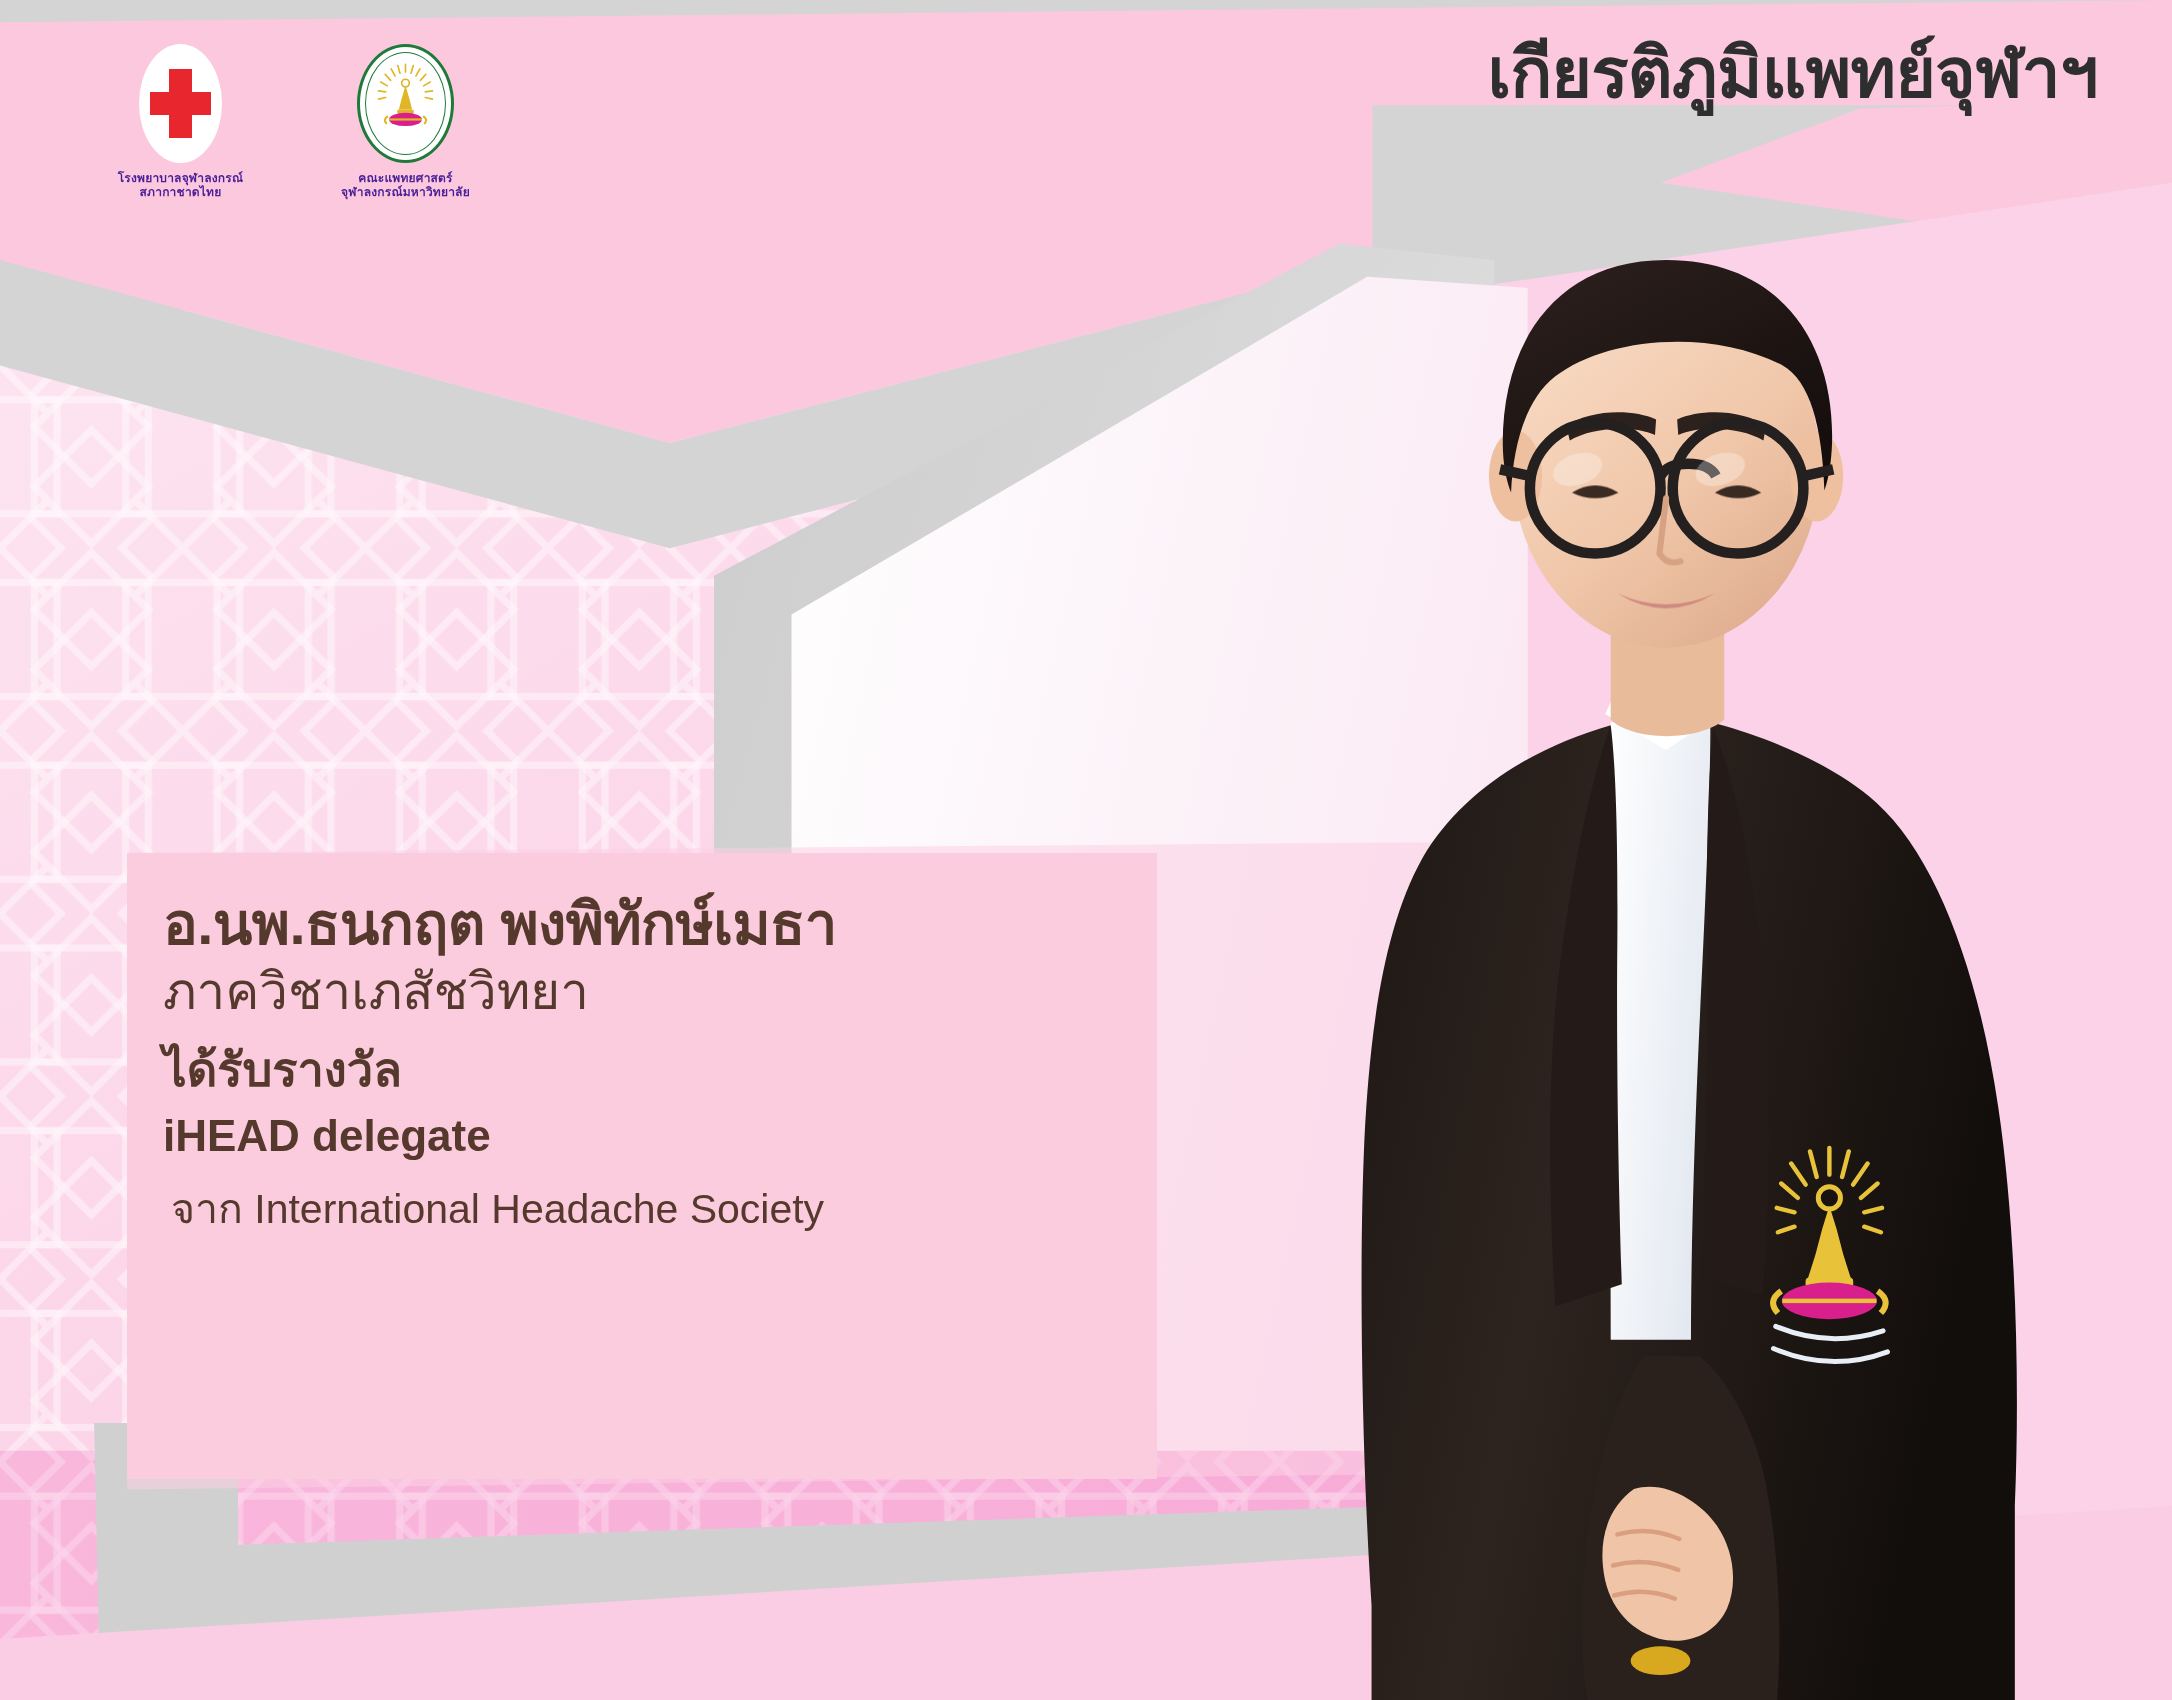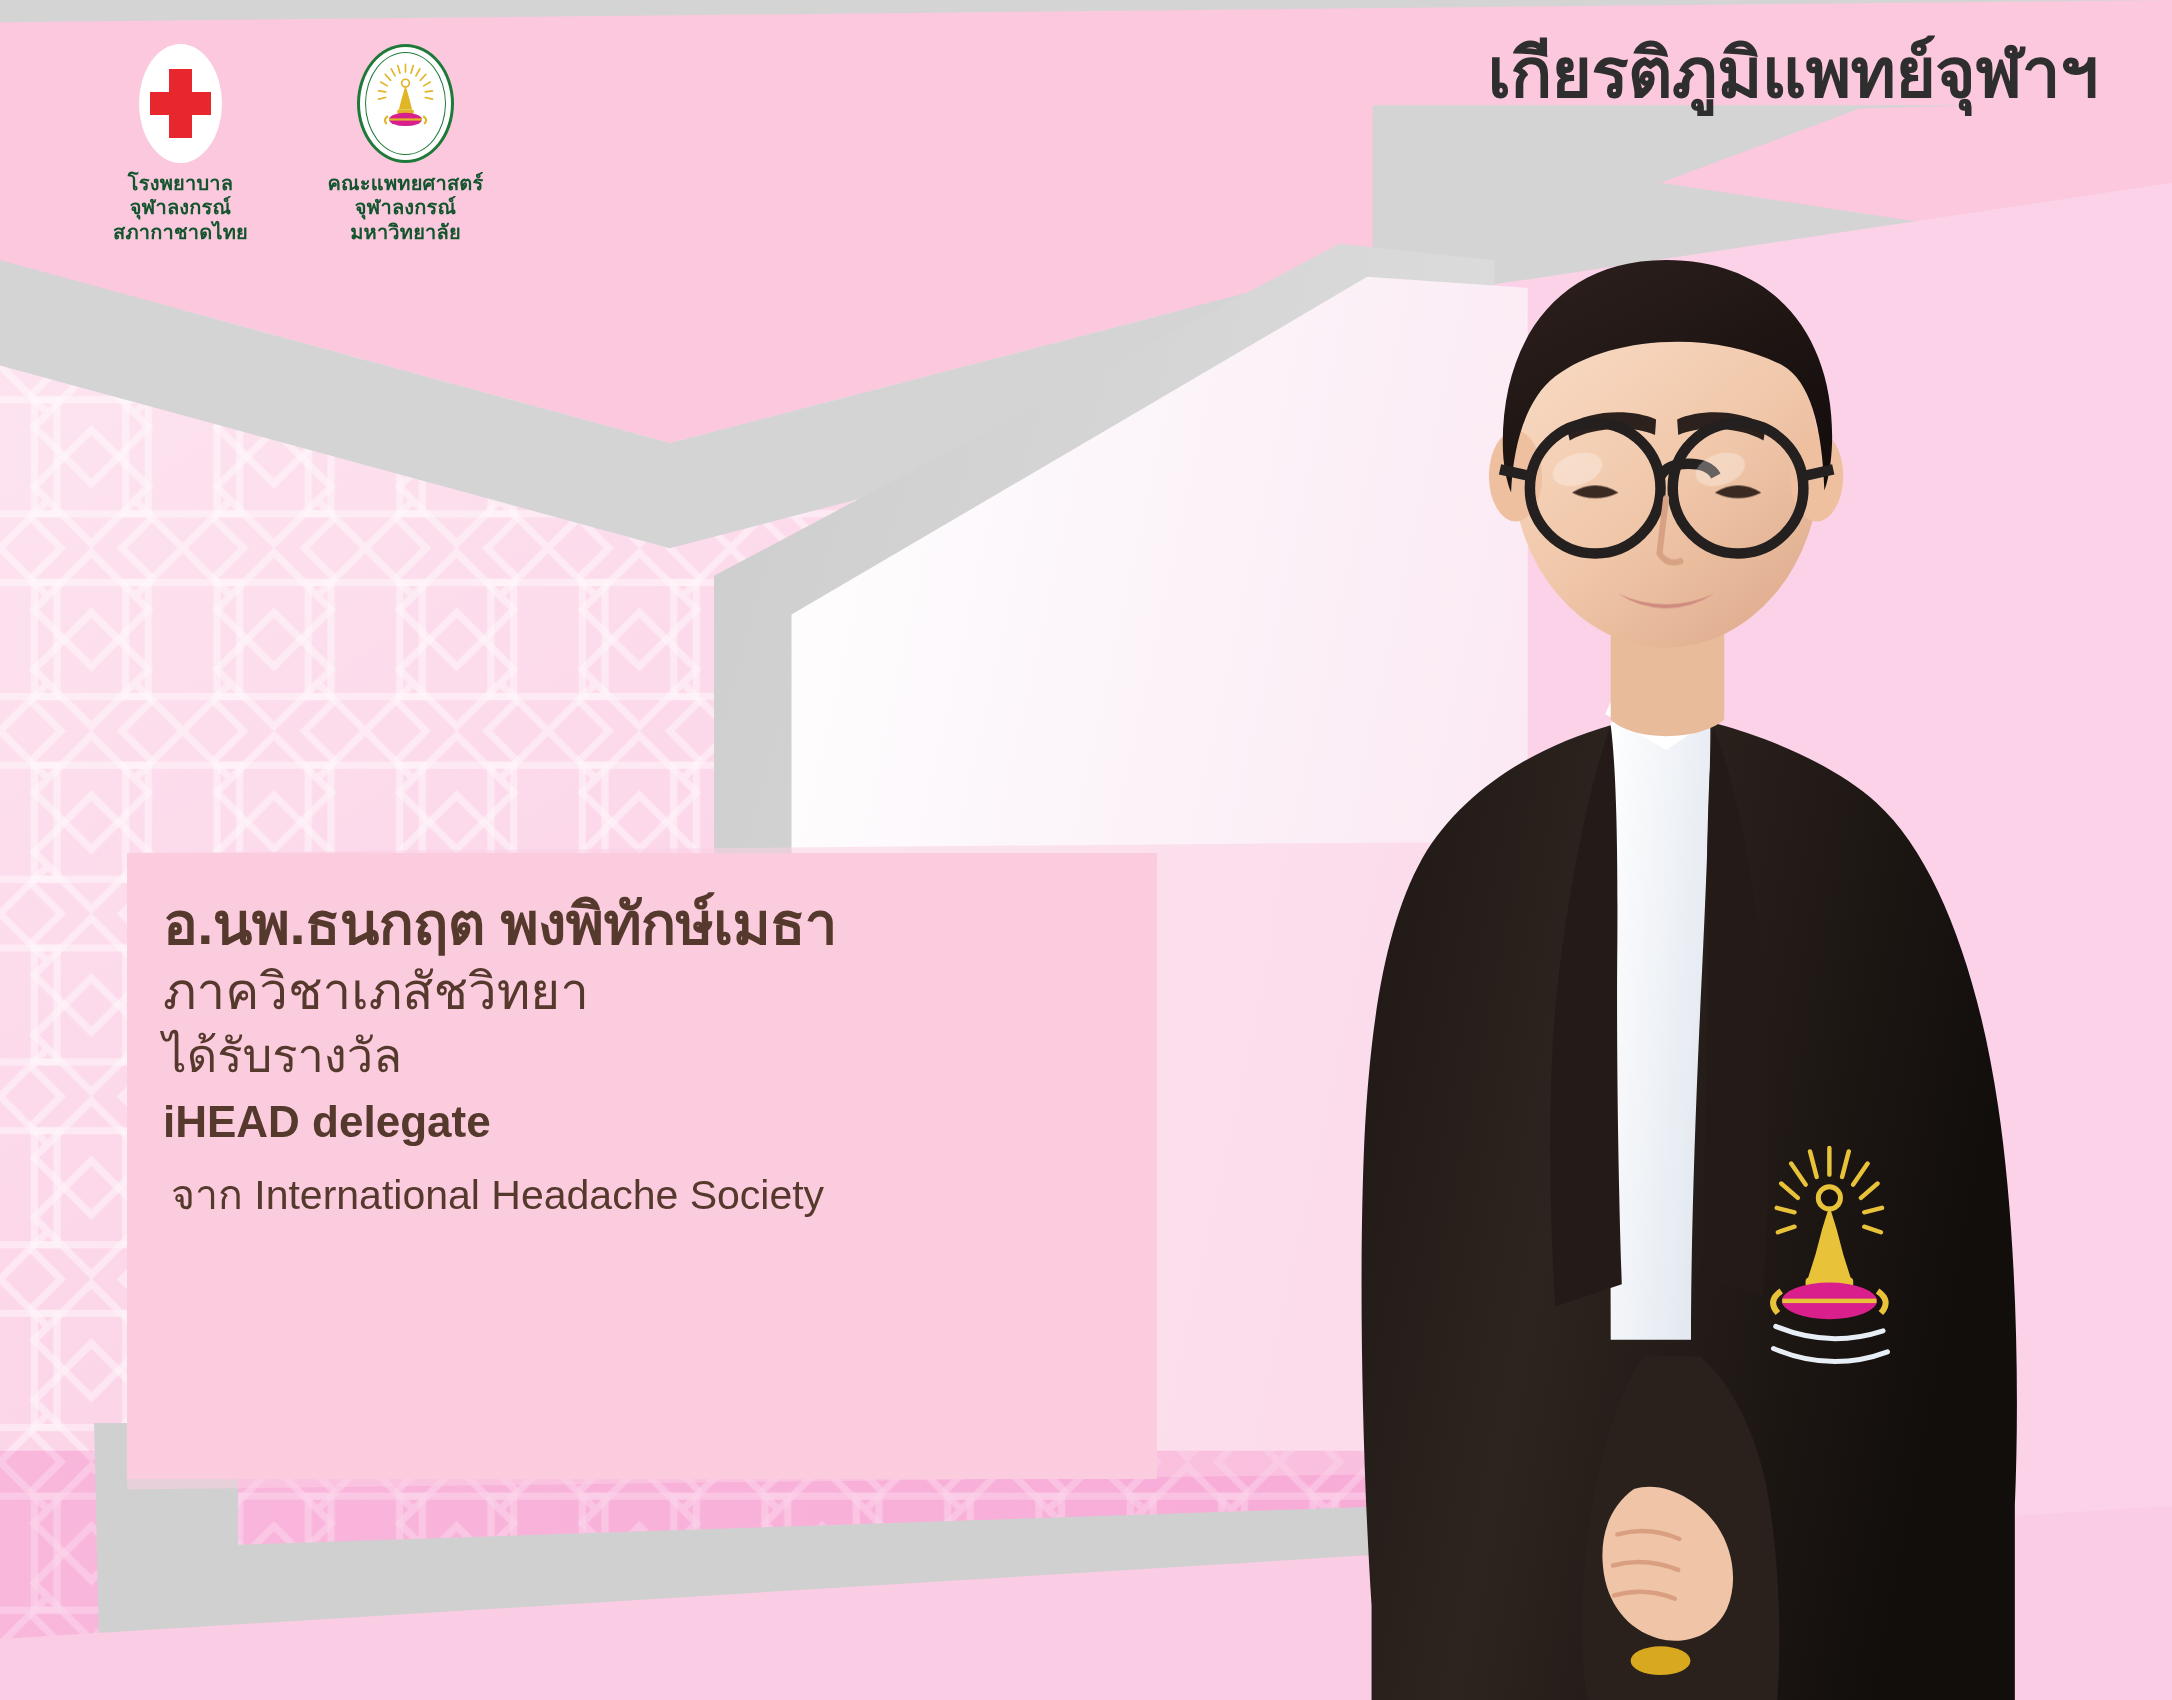--- a/index.html
+++ b/index.html
@@ -16,22 +16,22 @@
 
   
   #logos{
     position:absolute;left:100px;top:44px;
     display:flex;align-items:flex-start;gap:64px;
     z-index:40;
   }
   .logo-block{display:flex;flex-direction:column;align-items:center;width:161px;}
   .logo-mark{height:119px;display:flex;align-items:center;justify-content:center;}
   .logo-caption{
-    margin-top:7.8px;color:#14532d;text-align:center;
-    font-size:20px;line-height:1.22;font-weight:600;
+    margin-top:7.8px;color:#4c1d95;text-align:center;
+    font-size:12px;line-height:1.22;font-weight:600;
     letter-spacing:0.2px;
     text-shadow:0 0 1.1px rgba(255,255,255,.35);
   }
 
   
   .redcross{
     width:83px;height:119px;background:#ffffff;
     border-radius:50%/50%;
     display:flex;align-items:center;justify-content:center;
     position:relative;
@@ -72,22 +72,22 @@
   }
   .t-name{
     font-size:58px;font-weight:700;line-height:1.12;
     letter-spacing:-0.6px;white-space:nowrap;
   }
   .t-dept{
     font-size:51px;font-weight:400;line-height:1.18;
     margin-top:5.5px;white-space:nowrap;
   }
   .t-received{
-    font-size:47px;font-weight:400;line-height:1.18;
-    margin-top:5px;white-space:nowrap;
+    font-size:47px;font-weight:700;line-height:1.18;
+    margin-top:19px;white-space:nowrap;
   }
   .t-award{
     font-size:44px;font-weight:700;line-height:1.30;
     margin-top:10px;
   }
   .t-award sup{font-size:29px;vertical-align:super;line-height:0;}
   .t-from{
     font-size:41px;font-weight:400;line-height:1.2;
     margin-top:21px;white-space:nowrap;margin-left:8px;
   }

